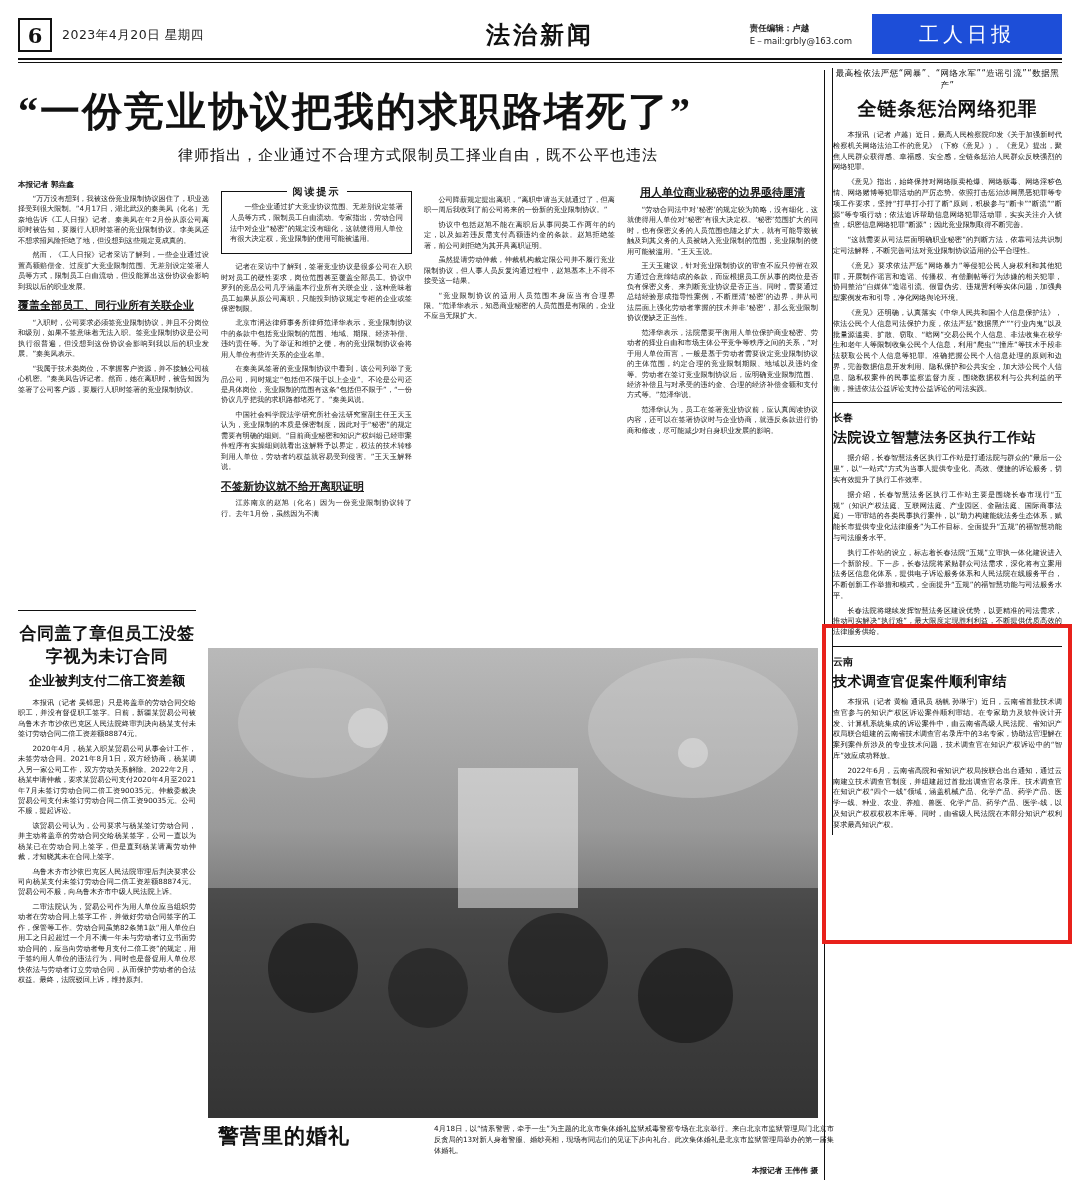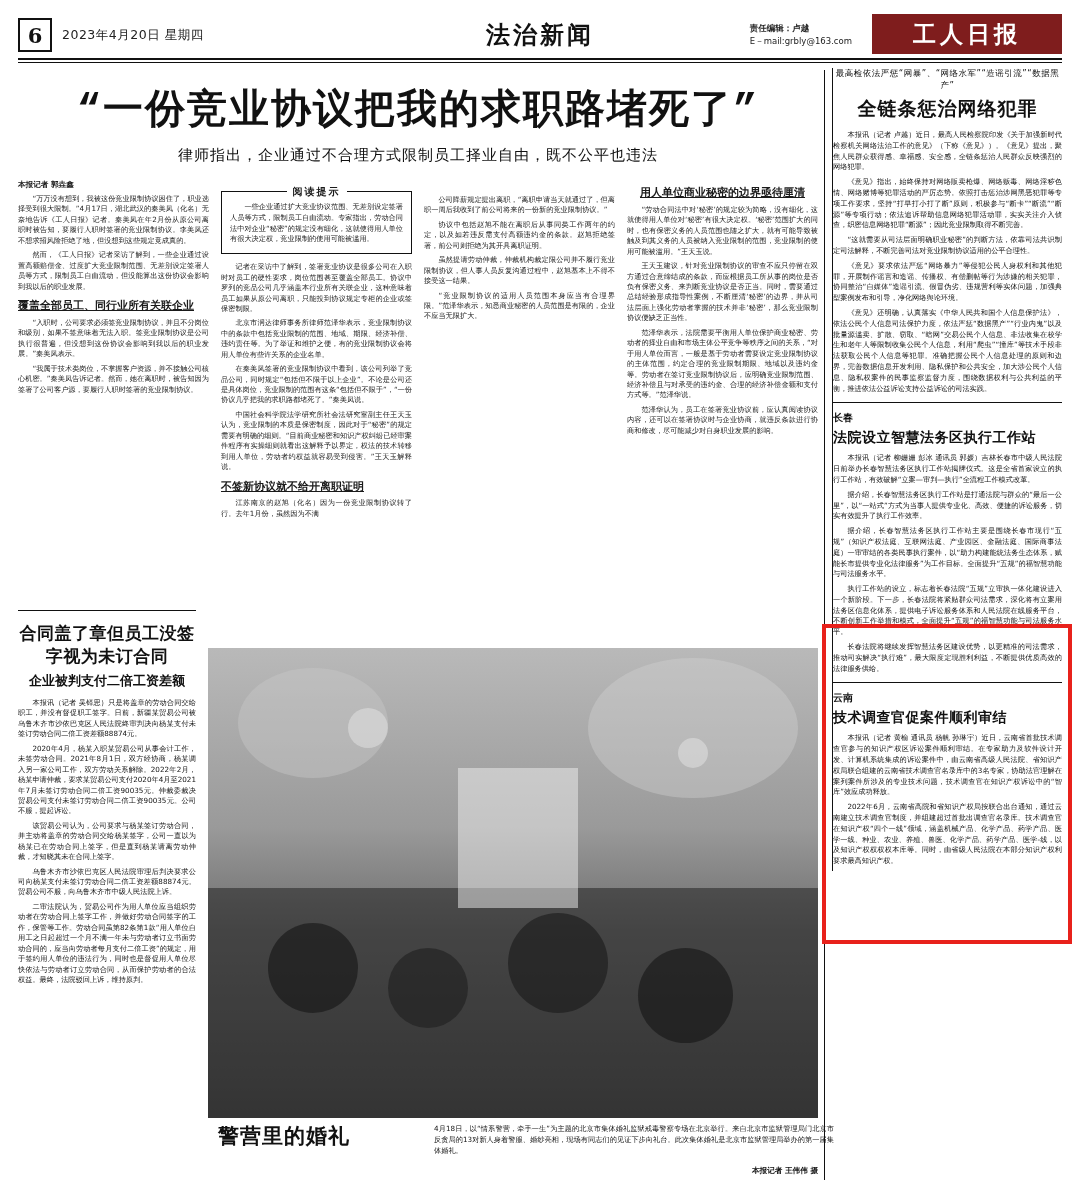--- a/index.html
+++ b/index.html
@@ -60,48 +60,48 @@
     font-size: 8.5px;
     line-height: 1.5;
     text-align: left;
     color: #222;
   }
   .editor-box .ed-line1 { font-weight: bold; }
   .paper-logo {
     position: absolute;
     right: 0; top: 2px;
     width: 190px; height: 40px;
-    background: #7f1d1d;
+    background: #1d4ed8;
     color: #fff;
     display: flex; align-items: center; justify-content: center;
-    font-size: 23px; font-weight: bold; letter-spacing: 4px;
+    font-size: 20px; font-weight: normal; letter-spacing: 4px;
     font-family: "DejaVu Serif", "Liberation Serif", serif;
   }
   .rule-top {
     position: absolute;
     left: 18px; right: 18px; top: 58px;
     border-top: 2px solid #111;
   }
   .rule-top2 {
     position: absolute;
     left: 18px; right: 18px; top: 62px;
     border-top: 1px solid #111;
   }
 
   
   .left-body {
     position: absolute;
     left: 18px; top: 70px;
     width: 800px;
   }
   .headline {
-    text-align: center;
+    text-align: left;
     font-size: 40px;
     font-weight: bold;
-    font-family: Liberation Mono, monospace;
+    font-family: Liberation Serif, serif;
     letter-spacing: 2px;
     margin: 18px 0 10px 0;
     line-height: 1.2;
   }
   .subhead {
     text-align: center;
     font-size: 15px;
     letter-spacing: 1px;
     margin-bottom: 14px;
     color: #111;
@@ -389,21 +389,20 @@
       <p>“这就需要从司法层面明确职业秘密”的判断方法，依靠司法共识制定司法解释，不断完善司法对竞业限制协议适用的公平合理性。</p>
       <p>《意见》要求依法严惩“网络暴力”等侵犯公民人身权利和其他犯罪，开展制作谣言和造谣、传播权、有偿删帖等行为涉嫌的相关犯罪，协同整治“自媒体”造谣引流、假冒伪劣、违规营利等实体问题，加强典型案例发布和引导，净化网络舆论环境。</p>
       <p>《意见》还明确，认真落实《中华人民共和国个人信息保护法》，依法公民个人信息司法保护力度，依法严惩“数据黑产”“行业内鬼”以及批量源滥卖、扩散、窃取、“暗网”交易公民个人信息、非法收集在校学生和老年人等限制收集公民个人信息，利用“爬虫”“撞库”等技术手段非法获取公民个人信息等犯罪。准确把握公民个人信息处理的原则和边界，完善数据信息开发利用、隐私保护和公共安全，加大涉公民个人信息、隐私权案件的民事监察监督力度，围绕数据权利与公共利益的平衡，推进依法公益诉讼支持公益诉讼的司法实践。</p>
     </div>
 
     <div class="rail-sep"></div>
 
     <div class="rail-city">长春</div>
     <div class="rail-subhead">法院设立智慧法务区执行工作站</div>
     <div class="rail-body">
-      <p>本报讯（记者 柳姗姗 彭冰 通讯员 郭媛）吉林长春市中级人民法院日前举办长春智慧法务区执行工作站揭牌仪式。这是全省首家设立的执行工作站，有效破解“立案—审判—执行”全流程工作模式改革。</p>
       <p>据介绍，长春智慧法务区执行工作站是打通法院与群众的“最后一公里”，以“一站式”方式为当事人提供专业化、高效、便捷的诉讼服务，切实有效提升了执行工作效率。</p>
       <p>据介绍，长春智慧法务区执行工作站主要是围绕长春市现行“五规”（知识产权法庭、互联网法庭、产业园区、金融法庭、国际商事法庭）一审审结的各类民事执行案件，以“助力构建能统法务生态体系，赋能长市提供专业化法律服务”为工作目标。全面提升“五规”的福智慧功能与司法服务水平。</p>
       <p>执行工作站的设立，标志着长春法院“五规”立审执一体化建设进入一个新阶段。下一步，长春法院将紧贴群众司法需求，深化将有立案用法务区信息化体系，提供电子诉讼服务体系和人民法院在线服务平台，不断创新工作举措和模式，全面提升“五规”的福智慧功能与司法服务水平。</p>
       <p>长春法院将继续发挥智慧法务区建设优势，以更精准的司法需求，推动司实解决“执行难”，最大限度定现胜利利益，不断提供优质高效的法律服务供给。</p>
     </div>
 
     <div class="rail-sep"></div>
 
     <div class="rail-city">云南</div>
     <div class="rail-subhead">技术调查官促案件顺利审结</div>

